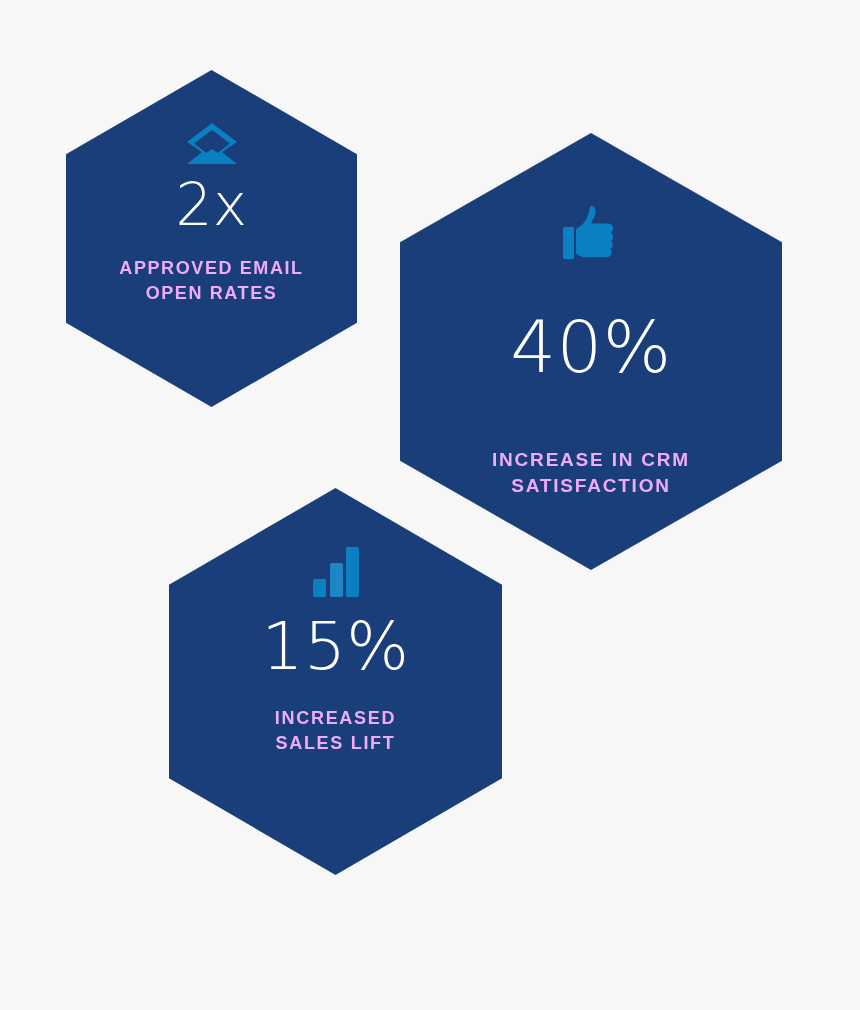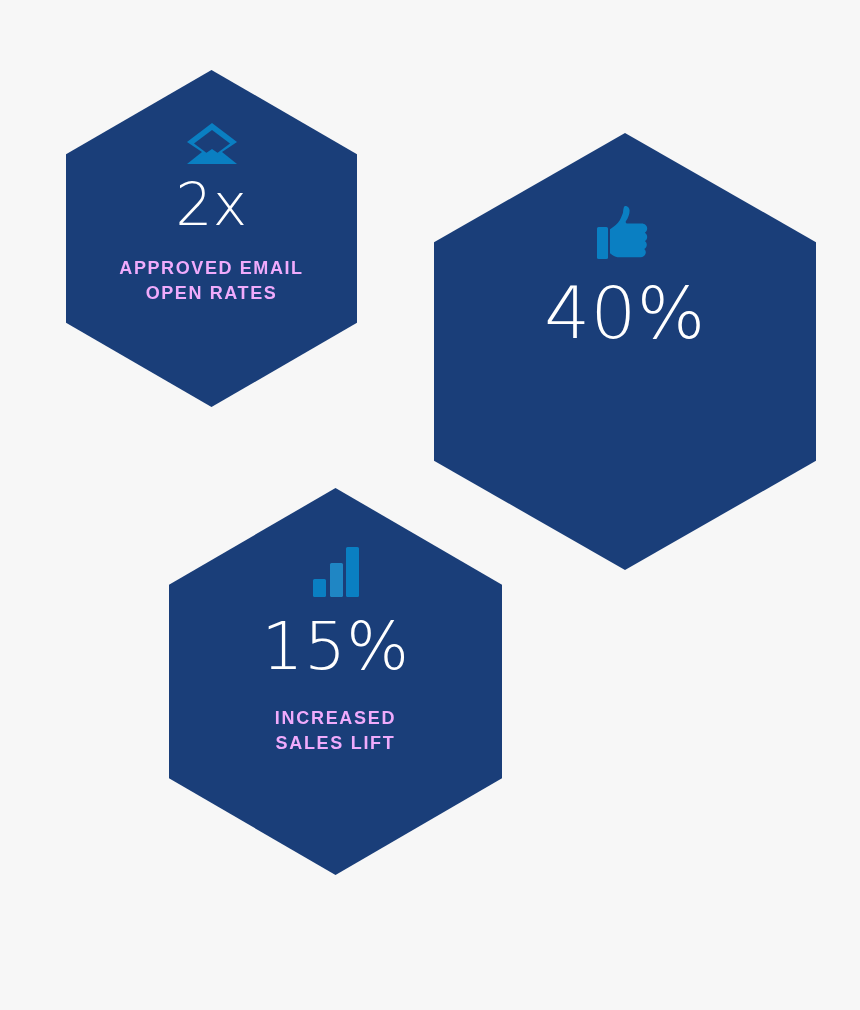--- a/index.html
+++ b/index.html
@@ -36,25 +36,26 @@
   }
 
   #hex-email {
     left: 66px;
     top: 70px;
     width: 291px;
     height: 337px;
     padding-top: 52px;
   }
   #hex-crm {
-    left: 434px;
+    left: 400px;
     top: 133px;
     width: 382px;
     height: 437px;
     padding-top: 72px;
+    gap: 34px;
   }
   #hex-sales {
     left: 169px;
     top: 488px;
     width: 333px;
     height: 387px;
     padding-top: 58px;
   }
 
   
@@ -149,20 +150,24 @@
                  V24.2
                  l3.2 -2.1
                  c3.6 -2.4 6.4 -5.8 8 -9.8
                  l1.7 -4.3
                  C27.4 3.6 27.9 1 29 1 Z" fill="#0a7fc2"></path>
       </svg>
     </span>
 
     <div class="value">40%</div>
 
+    <div class="caption">
+      <span>INCREASE IN CRM</span><br>
+      <span>SATISFACTION</span>
+    </div>
   </div>
 
   <div class="hex" id="hex-sales">
 
     <span class="icon-wrap">
       <svg width="48" height="52" viewBox="0 0 48 52" aria-hidden="true">
         <rect x="1" y="33" width="13" height="18" rx="1.5" fill="#0a7fc2"></rect>
         <rect x="18" y="17" width="13" height="34" rx="1.5" fill="#1f86c4"></rect>
         <rect x="34" y="1" width="13" height="50" rx="1.5" fill="#0a7fc2"></rect>
       </svg>

